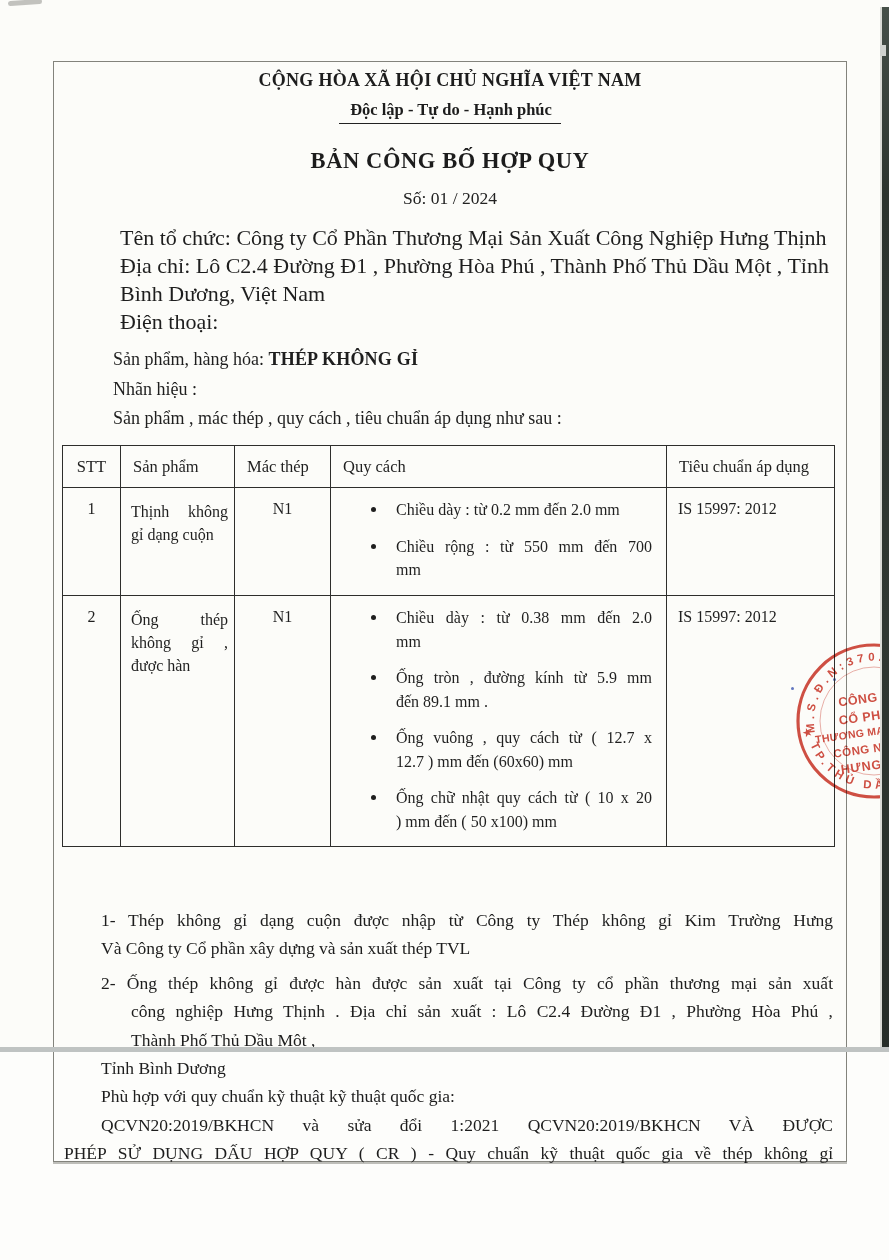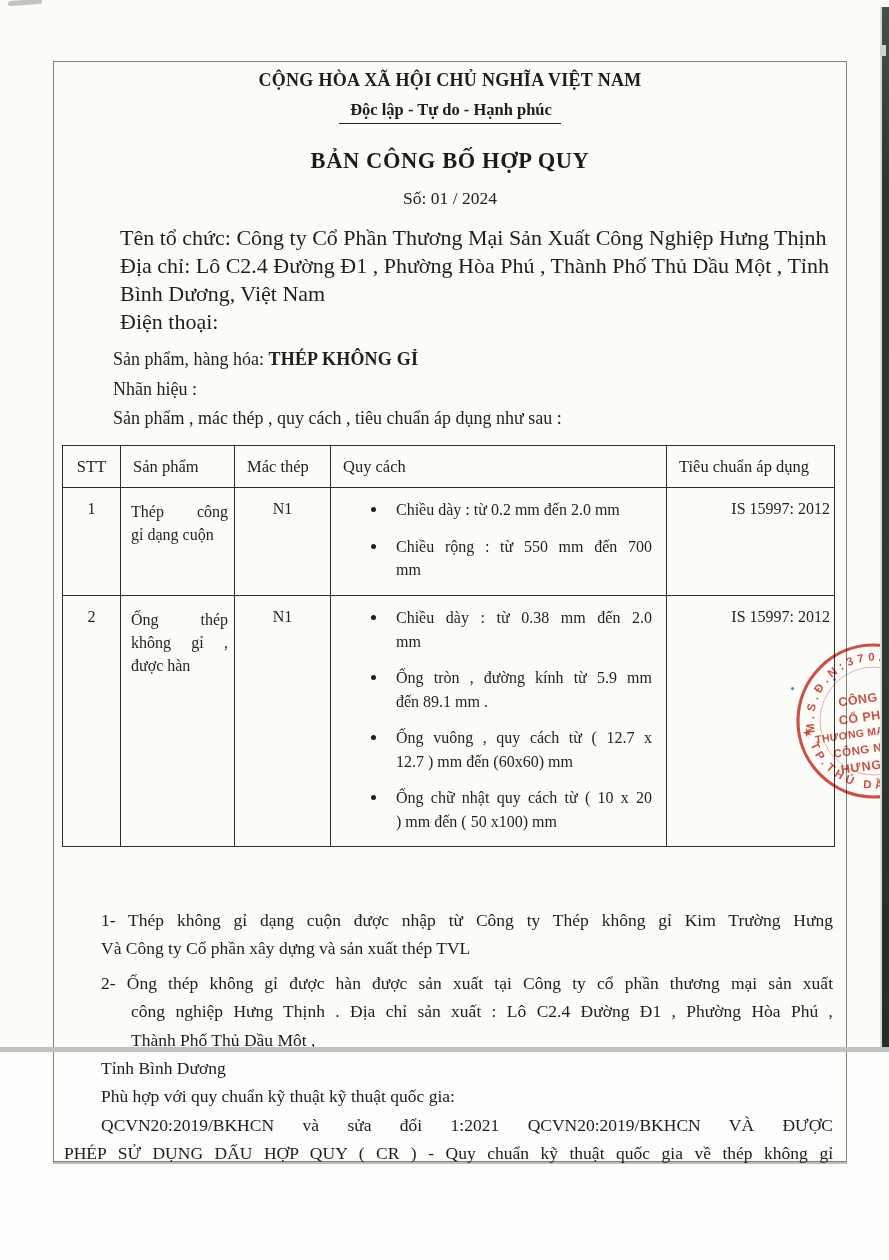--- a/index.html
+++ b/index.html
@@ -46,21 +46,21 @@
   td.cell-stt{text-align:center;padding-top:12px;}
   td.cell-grade{text-align:center;padding-top:12px;}
   td.cell-product{padding:12px 6px 0 10px;}
   .plines div{text-align:justify;text-align-last:justify;line-height:23px;}
   .plines div:last-child{text-align-last:left;}
   td.cell-specs{padding:10px 14px 0 0;}
   .spec-item{position:relative;margin:0 0 13px 40px;padding-left:25px;line-height:23.5px;}
   .spec-item::before{content:"";position:absolute;left:0;top:9px;width:5px;height:5px;border-radius:50%;background:#1f1f1f;}
   .spec-item div{text-align:justify;text-align-last:justify;}
   .spec-item div:last-child{text-align-last:left;}
-  td.cell-standard{padding:12px 4px 0 11px;text-align:right;}
+  td.cell-standard{padding:12px 4px 0 11px;}
 
   
   .notes-block{left:47px;top:800px;width:732px;font-size:17.5px;line-height:28.4px;color:#1d1d1d;margin-top:44px;}
   .notes-block .j{text-align:justify;text-align-last:justify;}
   .notes-block .ind{margin-left:30px;}
   .notes-block .mt{margin-top:6px;}
   .notes-block .outd{margin-left:-37px;}
 
   
   .stamp{position:absolute;left:786px;top:633px;width:97px;height:184px;
@@ -112,21 +112,21 @@
         <th class="c">STT</th>
         <th>Sản phẩm</th>
         <th>Mác thép</th>
         <th>Quy cách</th>
         <th>Tiêu chuẩn áp dụng</th>
       </tr>
       <tr class="row1">
         <td class="cell-stt">1</td>
         <td class="cell-product">
               <div class="plines">
-                <div>Thép công</div>
+                <div>Thịnh không</div>
                 <div>gỉ dạng cuộn</div>
               </div>
             </td>
         <td class="cell-grade">N1</td>
         <td class="cell-specs">
               <div class="spec-item">
                 <div>Chiều dày : từ 0.2 mm đến 2.0 mm</div>
               </div>
               <div class="spec-item">
                 <div>Chiều rộng : từ 550 mm đến 700</div>

